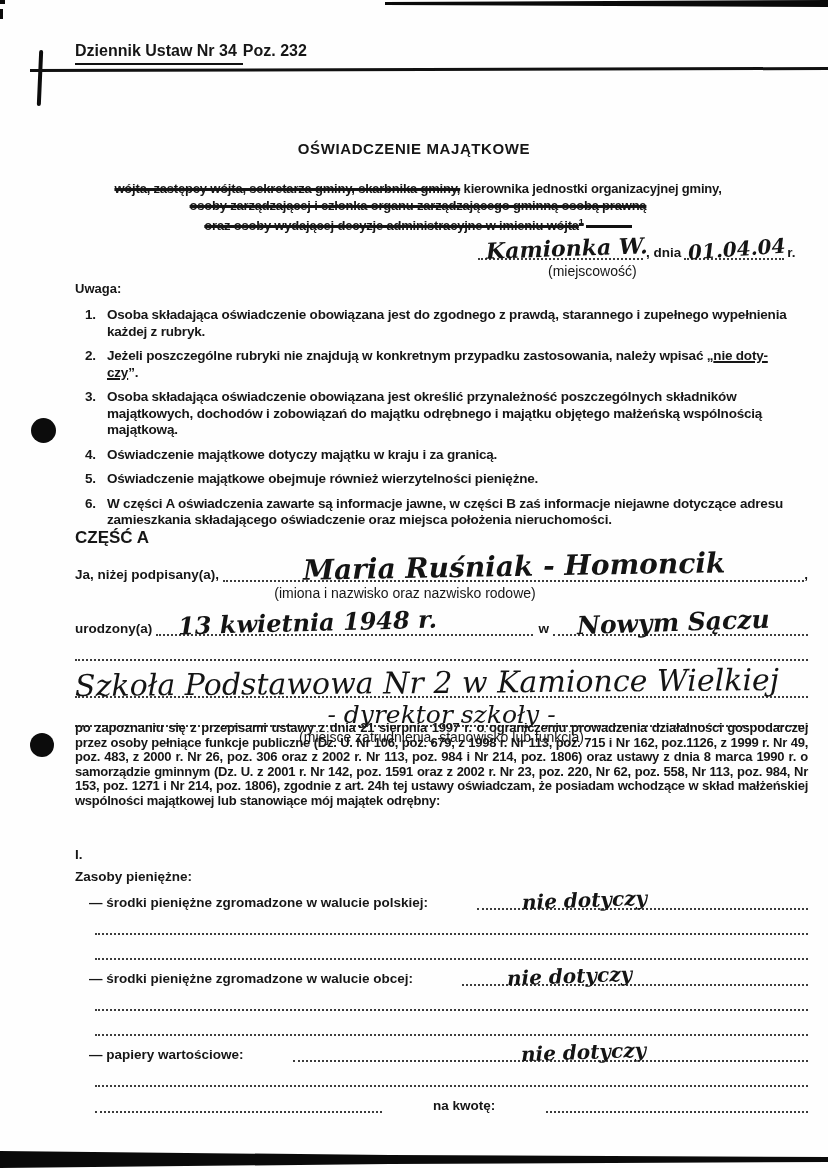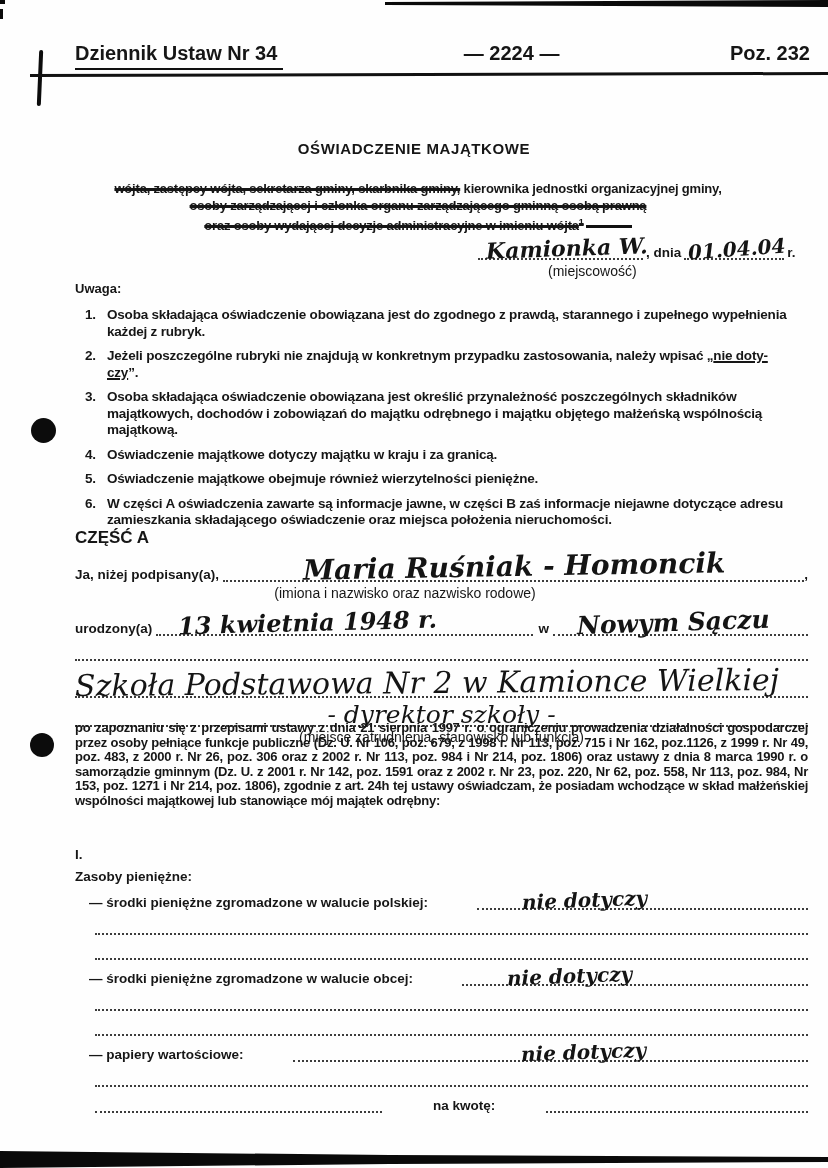--- a/index.html
+++ b/index.html
@@ -21,21 +21,21 @@
   .bottom-bar{top:1146px;left:0;width:828px;height:22px;
     clip-path:polygon(0 5px,390px 9px,828px 11px,828px 16px,390px 18px,0 22px);}
   .margin-dot{position:absolute;background:#0c0c0c;border-radius:50%;}
   .dot1{left:31px;top:418px;width:25px;height:25px;}
   .dot2{left:30px;top:733px;width:24px;height:24px;}
   .pen-mark{position:absolute;left:38px;top:50px;width:4px;height:56px;
     background:#0c0c0c;transform:rotate(2.5deg);border-radius:2px;}
 
   
   .header{position:absolute;top:42px;left:0;width:828px;}
-  .header-row{display:flex;align-items:baseline;font-size:20px;font-weight:600;}
+  .header-row{display:flex;align-items:baseline;font-size:16px;font-weight:600;}
   .hdr-left{margin-left:75px;border-bottom:2px solid #111;padding:0 6px 3px 0;}
   .hdr-center{flex:1;text-align:center;padding-left:10px;}
   .hdr-right{margin-right:18px;}
   .header-rule{margin:3px 0 0 30px;width:798px;height:3px;background:#111;
     transform:rotate(-0.15deg);}
 
   
   .doc-title{position:absolute;top:140px;left:0;width:828px;text-align:center;
     font-size:15px;font-weight:bold;letter-spacing:.6px;}
   .roles{position:absolute;top:180px;left:48px;width:740px;text-align:center;
@@ -118,21 +118,20 @@
 <div class="page">
 
   <div class="artifact top-bar"></div>
   <div class="artifact corner-speck-a"></div>
   <div class="artifact corner-speck-b"></div>
   <div class="pen-mark"></div>
 
   <div class="header">
     <div class="header-row">
       <span class="hdr-left">Dziennik Ustaw Nr 34</span>
-      <span class="hdr-center">— 2224 —</span>
       <span class="hdr-right">Poz. 232</span>
     </div>
     <div class="header-rule"></div>
   </div>
 
   <div class="doc-title">OŚWIADCZENIE MAJĄTKOWE</div>
 
   <div class="roles">
     <span class="strike">wójta, zastępcy wójta, sekretarza gminy, skarbnika gminy,</span><span> kierownika jednostki organizacyjnej gminy,</span><br>
     <span class="strike">osoby zarządzającej i członka organu zarządzającego gminną osobą prawną</span><br>

